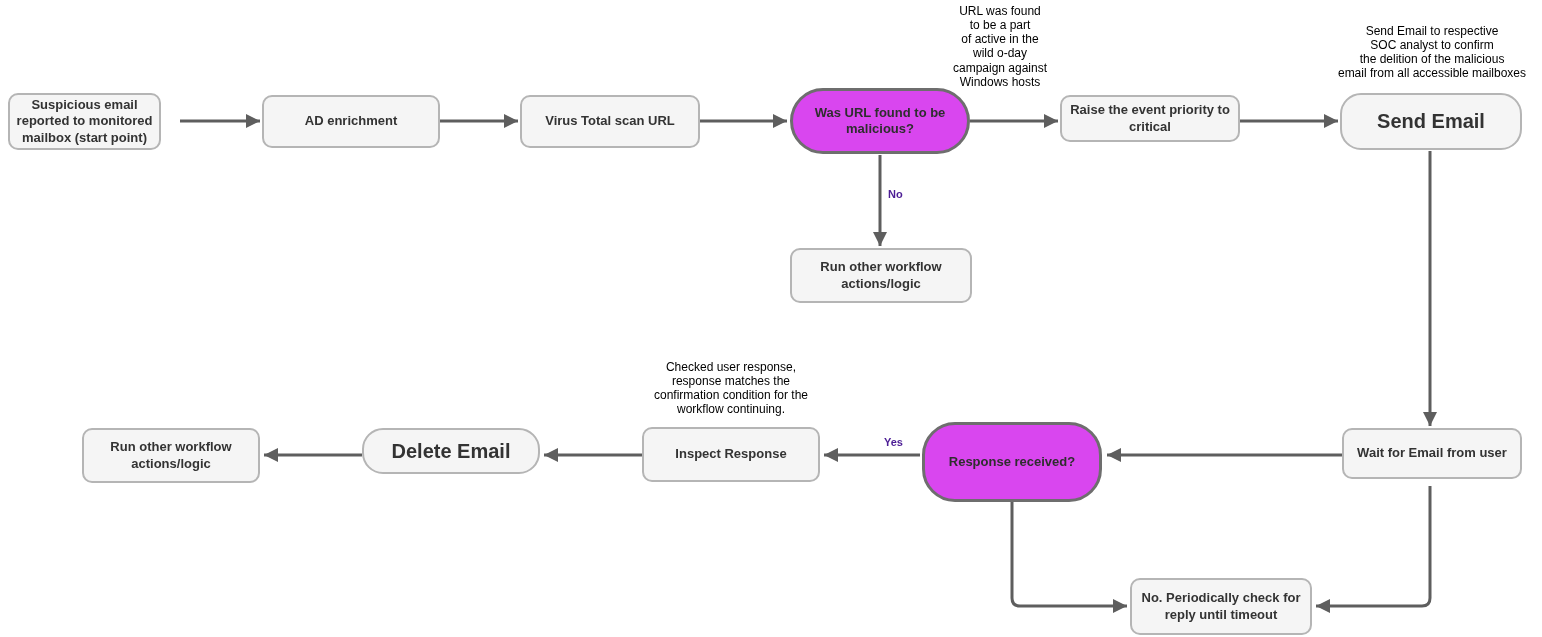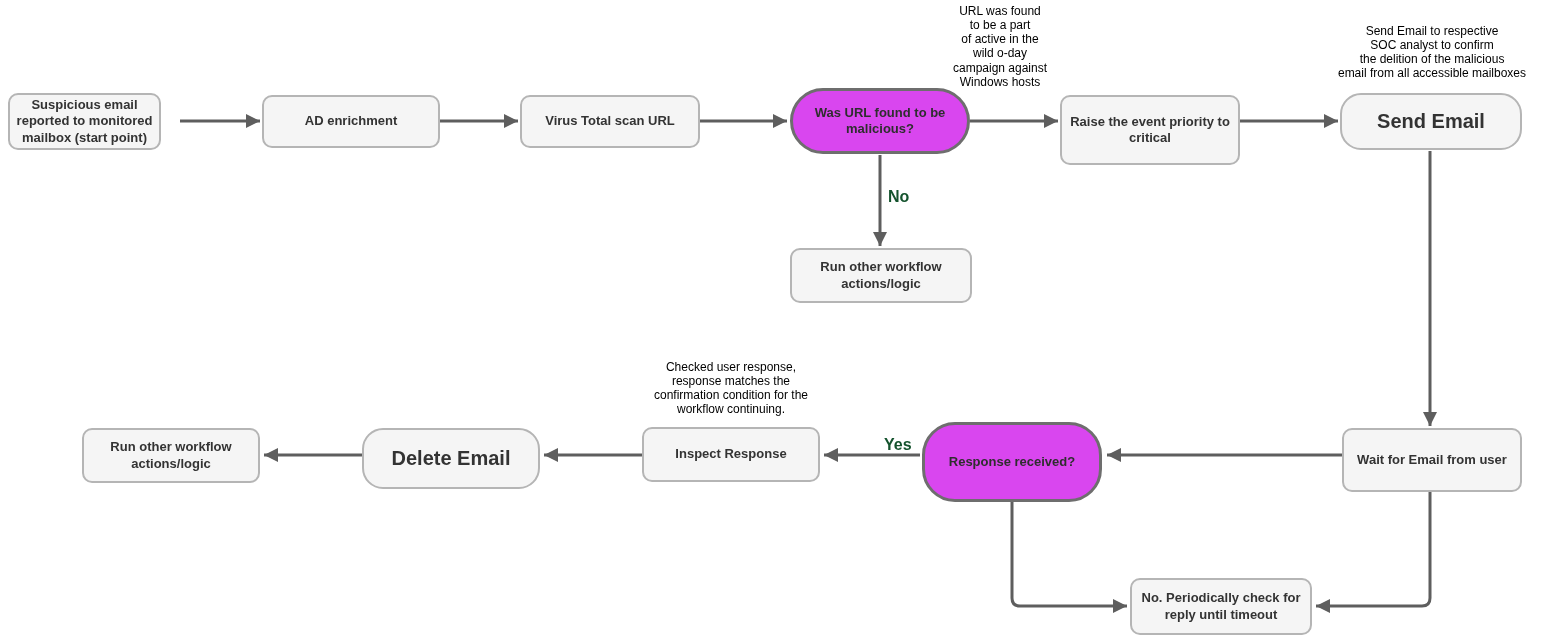--- a/index.html
+++ b/index.html
@@ -52,23 +52,23 @@
     position: absolute;
     text-align: center;
     font-size: 12px;
     font-weight: 400;
     color: #000000;
     line-height: 1.18;
     white-space: pre-line;
   }
   .edge-label {
     position: absolute;
-    font-size: 16px;
+    font-size: 11px;
     font-weight: 700;
-    color: #14532d;
+    color: #4c1d95;
   }
 </style>
 </head>
 <body>
 
 <div id="canvas">
 
   <svg id="edges" width="1542" height="637" viewBox="0 0 1542 637" xmlns="http://www.w3.org/2000/svg">
     <defs>
       <marker id="arrowhead" markerUnits="userSpaceOnUse" markerWidth="15" markerHeight="14" viewBox="0 0 10 10" refX="10" refY="5" orient="auto">
@@ -93,35 +93,35 @@
   </svg>
 
   <div class="node" style="left:8px; top:93px; width:153px; height:57px;">Suspicious email reported to monitored mailbox (start point)</div>
 
   <div class="node" style="left:262px; top:95px; width:178px; height:53px;">AD enrichment</div>
 
   <div class="node" style="left:520px; top:95px; width:180px; height:53px;">Virus Total scan URL</div>
 
   <div class="node decision" style="left:790px; top:88px; width:180px; height:66px;">Was URL found to be malicious?</div>
 
-  <div class="node" style="left:1060px; top:95px; width:180px; height:70px;">Raise the event priority to critical</div>
+  <div class="node" style="left:1060px; top:95px; width:180px; height:47px;">Raise the event priority to critical</div>
 
   <div class="node emphasis" style="left:1340px; top:93px; width:182px; height:57px;">Send Email</div>
 
   <div class="node" style="left:790px; top:248px; width:182px; height:55px;">Run other workflow actions/logic</div>
 
   <div class="node" style="left:82px; top:428px; width:178px; height:55px;">Run other workflow actions/logic</div>
 
-  <div class="node emphasis" style="left:362px; top:428px; width:178px; height:61px;">Delete Email</div>
+  <div class="node emphasis" style="left:362px; top:428px; width:178px; height:46px;">Delete Email</div>
 
   <div class="node" style="left:642px; top:427px; width:178px; height:55px;">Inspect Response</div>
 
   <div class="node decision" style="left:922px; top:422px; width:180px; height:80px;">Response received?</div>
 
-  <div class="node" style="left:1342px; top:428px; width:180px; height:64px;">Wait for Email from user</div>
+  <div class="node" style="left:1342px; top:428px; width:180px; height:51px;">Wait for Email from user</div>
 
   <div class="node" style="left:1130px; top:578px; width:182px; height:57px;">No. Periodically check for reply until timeout</div>
 
   <div class="annotation" style="left:915px; top:4px; width:170px;">URL was found
 to be a part
 of active in the
 wild o-day
 campaign against
 Windows hosts</div>
 

